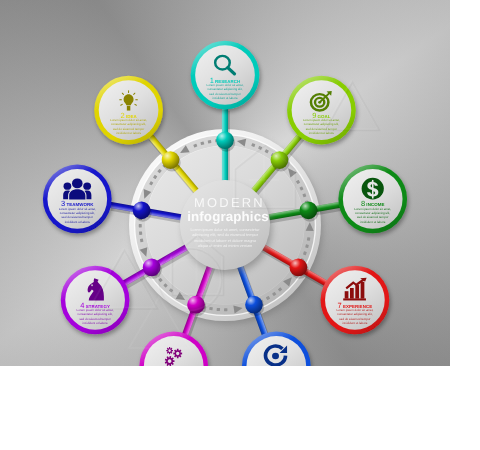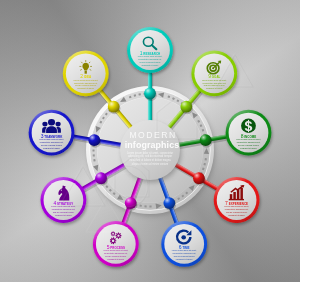--- a/index.html
+++ b/index.html
@@ -1,17 +1,17 @@
 <!DOCTYPE html>
 <html><head>
 <meta charset="utf-8">
 <style>
   html,body{margin:0;padding:0;width:300px;height:300px;overflow:hidden;
     font-family:"Liberation Sans",sans-serif;}
-  #stage{position:relative;width:300px;height:282px;overflow:hidden;}
+  #stage{position:relative;width:300px;height:244px;overflow:hidden;}
   #bg{position:absolute;inset:0;
     background:
      conic-gradient(from 145deg at 50% 50%, rgba(0,0,0,0.22) 0deg, rgba(255,255,255,0.30) 90deg, rgba(0,0,0,0.22) 180deg, rgba(255,255,255,0.30) 270deg, rgba(0,0,0,0.22) 360deg),
      radial-gradient(circle 230px at 50% 50%, #cfcfcf 0%, #bdbdbd 40%, #9a9a9a 100%);}
   #art{position:absolute;inset:0;}
   svg{display:block;}
   text{white-space:pre;}
 </style>
 </head>
 <body>

